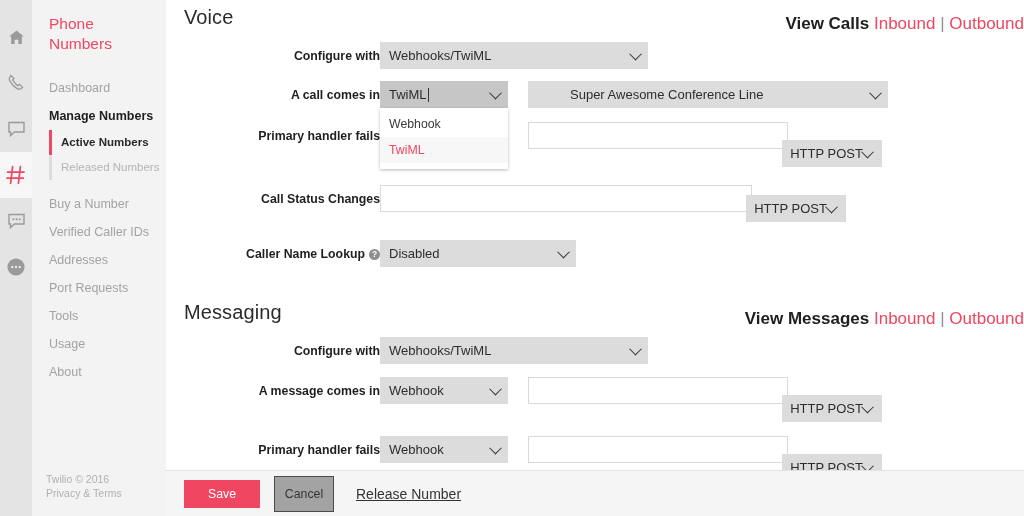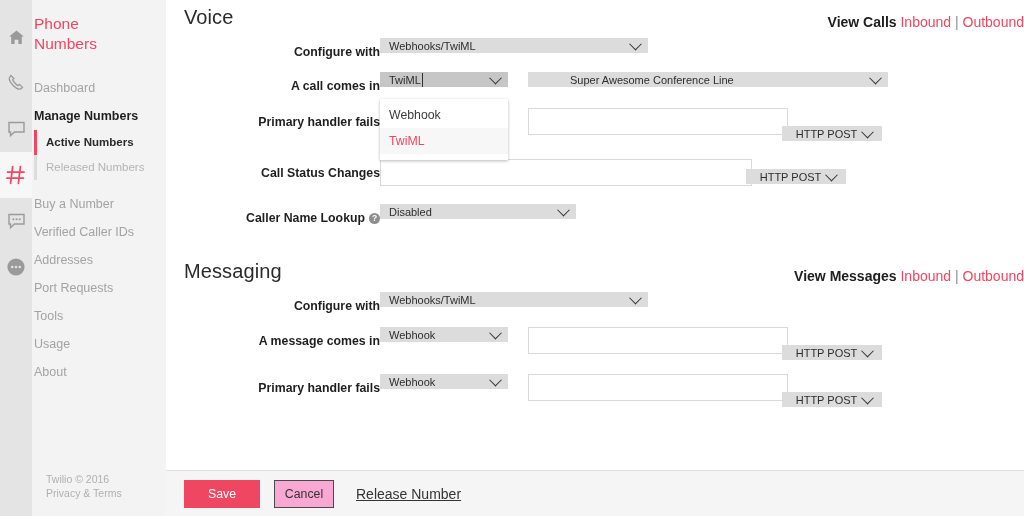--- a/index.html
+++ b/index.html
@@ -24,21 +24,21 @@
     color: #9a9a9a;
   }
   .rail-icon.active { background: #f7f7f7; color: #ef4661; }
   .rail-icon svg { display: block; }
 
   
   .sidebar {
     width: 134px; flex: 0 0 134px;
     height: 516px;
     background: #f3f3f3;
-    padding: 14px 0 0 2px;
+    padding: 14px 0 0 17px;
     position: relative;
   }
   .sidebar-title {
     color: #ef4661;
     font-size: 15.5px;
     line-height: 20px;
     font-weight: 400;
     margin-bottom: 20px;
     max-width: 100px;
   }
@@ -77,21 +77,21 @@
 
   .section-head {
     display: flex; align-items: flex-start; justify-content: space-between;
     padding-right: 0px;
   }
   h2.section-title {
     font-size: 20px; font-weight: 400; color: #2b2b2b;
     letter-spacing: .1px;
   }
   .view-links {
-    font-size: 14px; color: #ef4661; padding-top: 8px; white-space: nowrap;
+    font-size: 17px; color: #ef4661; padding-top: 8px; white-space: nowrap;
   }
   .view-links .vl-label { color: #202020; font-weight: 700; }
   .view-links a { color: #ef4661; text-decoration: none; }
   .view-links .sep { color: #8d8d8d; }
 
   
   .row { display: flex; align-items: flex-start; margin-top: 12px; position: relative; }
   .row-label {
     width: 196px; flex: 0 0 196px;
     text-align: right;
@@ -99,24 +99,24 @@
     padding-top: 7px; 
     line-height: 15px;
   }
   .fields { display: flex; align-items: flex-start; position: relative; }
 
   
   .sel {
     position: relative;
     background: #d6d6d6;
     border: none;
-    height: 15px;
+    height: 27px;
     display: flex; align-items: center;
     padding: 0 26px 0 9px;
-    font-size: 11px; color: #2d2d2d;
+    font-size: 13px; color: #2d2d2d;
     cursor: pointer;
     white-space: nowrap;
   }
   .sel.light { background: #dcdcdc; }
   .sel.focus { background: #c6c6c6; }
   .sel .caret {
     position: absolute; right: 8px; top: 50%;
     width: 9px; height: 9px; margin-top: -5px;
     border-right: 1.8px solid #333; border-bottom: 1.8px solid #333;
     transform: rotate(45deg) translate(-1px,-1px);
@@ -186,22 +186,22 @@
     padding-left: 18px;
   }
   .btn-save {
     background: #ef4661; color: #fff; border: none;
     width: 76px; height: 28px;
     font-size: 12.3px;
     font-family: "Liberation Sans", sans-serif;
     cursor: pointer;
   }
   .btn-cancel {
-    background: #f9a8d4; color: #333; border: 1px solid #4a4a4a;
-    width: 60px; height: 28px; margin-left: 14px;
+    background: #a3a3a3; color: #333; border: 1px solid #4a4a4a;
+    width: 60px; height: 36px; margin-left: 14px;
     font-size: 12.3px;
     font-family: "Liberation Sans", sans-serif;
     cursor: pointer;
   }
   .link-release {
     margin-left: 22px; font-size: 14px; color: #333;
     text-decoration: underline; cursor: pointer; text-align: right;
   }
 </style>
 </head>

